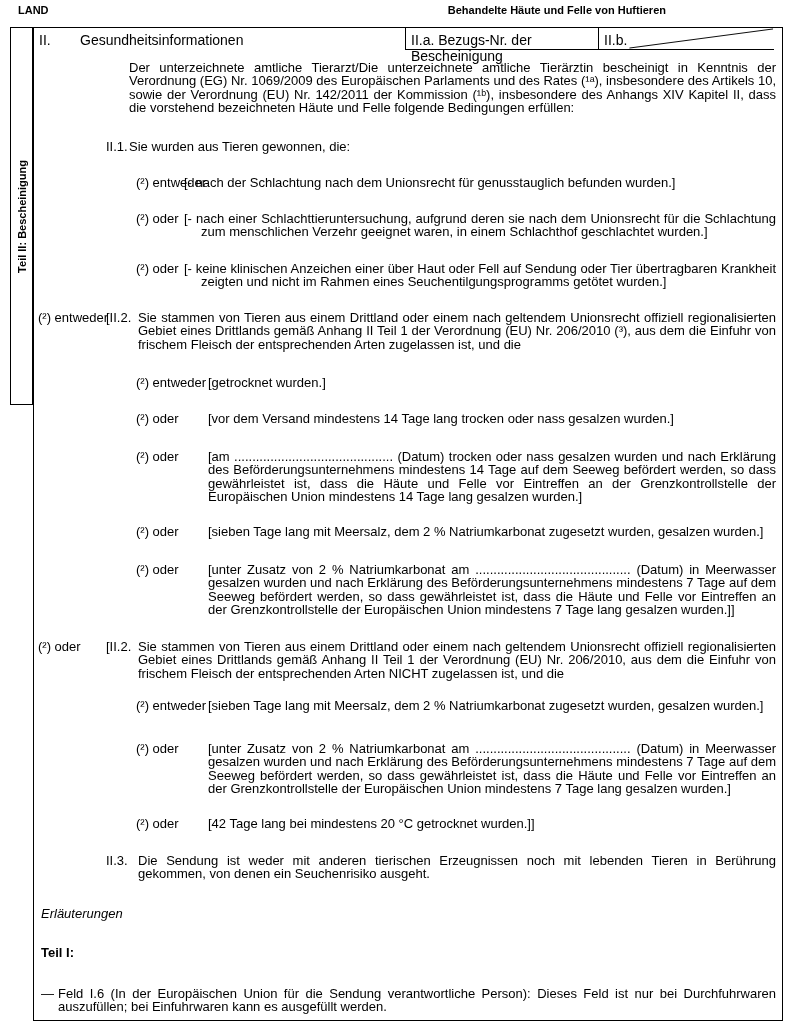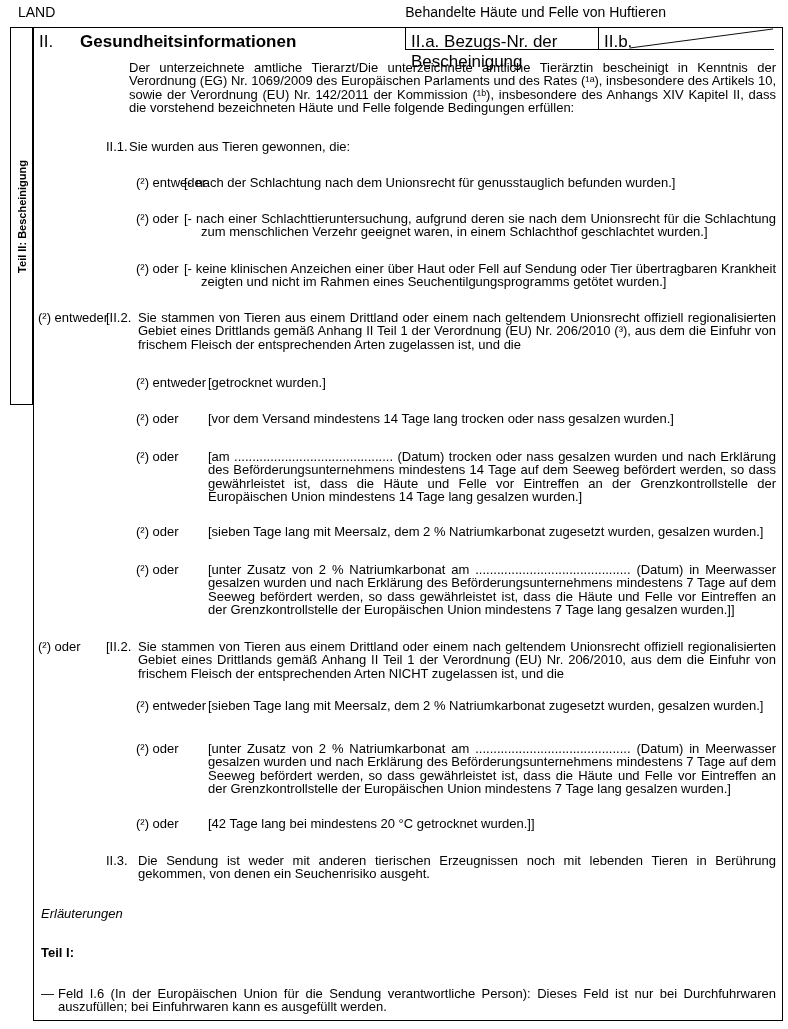--- a/index.html
+++ b/index.html
@@ -1,31 +1,31 @@
 <!DOCTYPE html>
 <html><head>
 <meta charset="utf-8">
 <style>
   html,body{margin:0;padding:0;background:#fff;}
   body{width:788px;height:1029px;position:relative;overflow:hidden;
        font-family:"Liberation Sans","DejaVu Sans",sans-serif;color:#000;
        -webkit-font-smoothing:antialiased;}
-  .topbar{position:absolute;left:0;top:4px;width:672px;height:18px;font-size:14px;font-weight:normal;}
+  .topbar{position:absolute;left:0;top:4px;width:672px;height:18px;font-size:11px;font-weight:bold;}
   .topbar .country{position:absolute;left:18px;top:0;}
   .topbar .title{position:absolute;right:6px;top:0;padding-left:42px;}
   .sidebox{position:absolute;left:10px;top:27px;width:23px;height:378px;
            border:1px solid #000;box-sizing:border-box;
            display:flex;align-items:center;justify-content:center;}
   .sidebox span{writing-mode:vertical-rl;transform:rotate(180deg);
                 font-size:11px;font-weight:bold;white-space:nowrap;}
   .mainbox{position:absolute;left:33px;top:27px;width:750px;height:994px;
            border:1px solid #000;box-sizing:border-box;}
-  .hrow{position:absolute;left:0;top:0;right:8px;height:22px;font-size:17px;}
+  .hrow{position:absolute;left:0;top:0;right:8px;height:22px;font-size:14px;}
   .hnum{position:absolute;left:5px;top:4px;}
-  .htitle{position:absolute;left:46px;top:4px;font-weight:bold;}
+  .htitle{position:absolute;left:46px;top:4px;font-weight:normal;}
   .hcell-a{position:absolute;left:371px;top:0;width:193px;height:22px;
            border-left:1px solid #000;border-bottom:1px solid #000;box-sizing:border-box;
            padding:4px 0 0 5px;}
   .hcell-b{position:absolute;left:564px;top:0;right:0;height:22px;
            border-left:1px solid #000;border-bottom:1px solid #000;box-sizing:border-box;
            padding:4px 0 0 5px;}
   .hcell-b svg{position:absolute;left:0;top:0;width:100%;height:100%;}
   .blk{position:absolute;font-size:13px;line-height:13.4px;}
   .lbl{position:absolute;left:0;top:0;white-space:nowrap;}
   .num2{position:absolute;left:68px;top:0;white-space:nowrap;text-align:right;}

